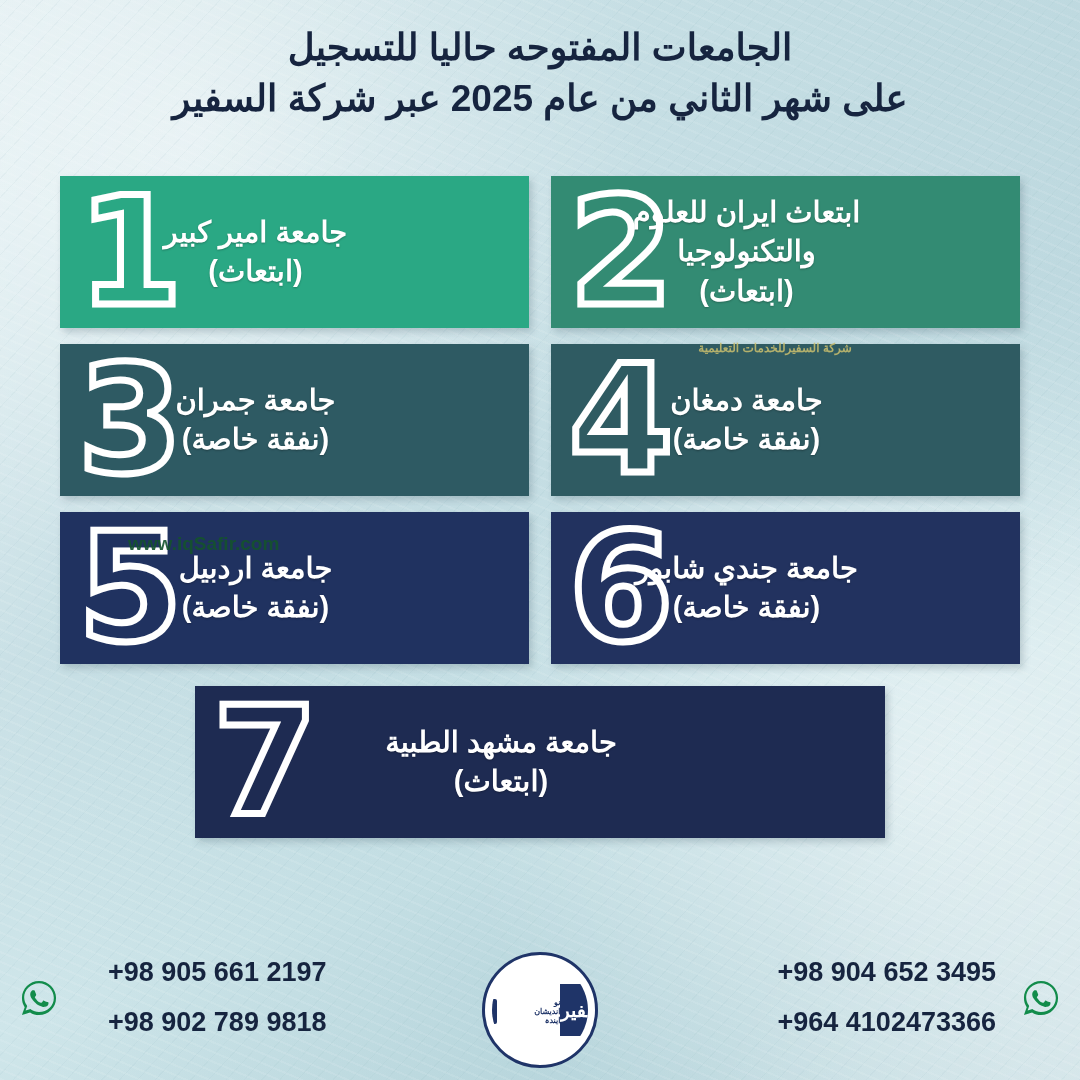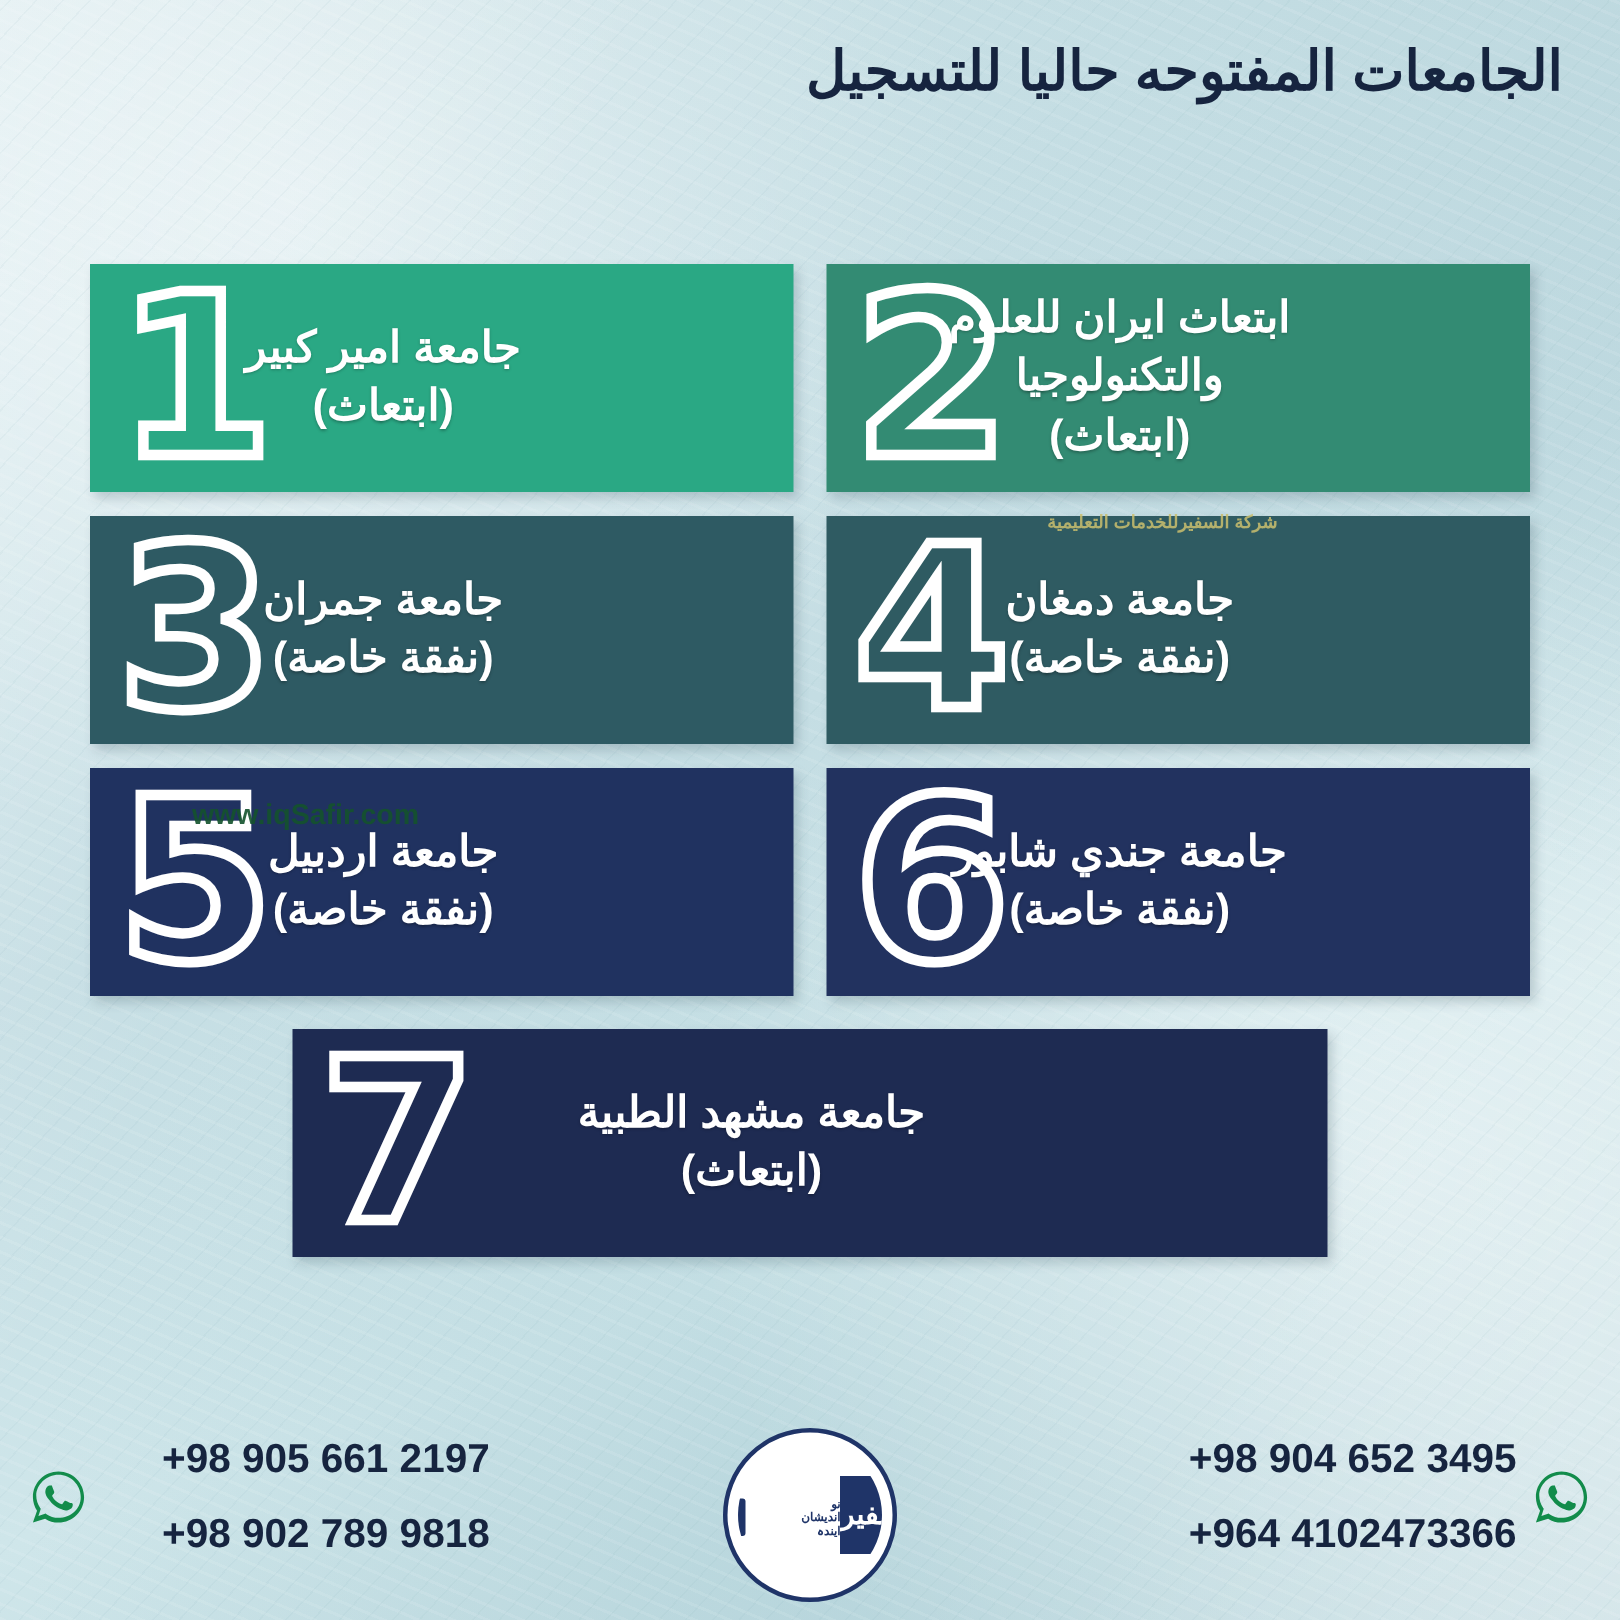--- a/index.html
+++ b/index.html
@@ -43,21 +43,21 @@
     width: 1080px;
     height: 1080px;
   }
 
   
   .headline {
     position: absolute;
     top: 22px;
     left: 0;
     right: 0;
-    text-align: right;
+    text-align: center;
     color: #16243f;
     font-weight: bold;
     font-size: 37px;
     line-height: 1.38;
     letter-spacing: -0.2px;
     padding: 0 38px;
     box-sizing: border-box;
   }
   .headline .l2 { display: block; }
 
@@ -159,21 +159,21 @@
   }
   .phones {
     position: absolute;
     top: 18px;
     color: #16243f;
     font-weight: bold;
     font-size: 27px;
     direction: ltr;
     line-height: 1.85;
   }
-  .phones.right { right: 69px; text-align: right; }
+  .phones.right { right: 84px; text-align: right; }
   .phones.left  { left: 72px;  text-align: left; margin-left: 36px; }
 
   .wa {
     position: absolute;
     top: 47px;
     width: 42px;
     height: 42px;
   }
   .wa.r { right: 18px; }
   .wa.l { left: 18px; }
@@ -239,20 +239,21 @@
 </style>
 </head>
 <body>
 
 <div class="bg"></div>
 
 <div class="page">
 
   <div class="headline">
     <span>الجامعات المفتوحه حاليا للتسجيل</span>
+    <span class="l2">على شهر الثاني من عام 2025 عبر شركة السفير</span>
   </div>
 
   <div class="grid">
 
     <div class="card c-teal2">
       <div class="label">
         <span>ابتعاث ايران للعلوم والتكنولوجيا</span><br>
         <span>(ابتعاث)</span>
       </div>
       <div class="num">2</div>

